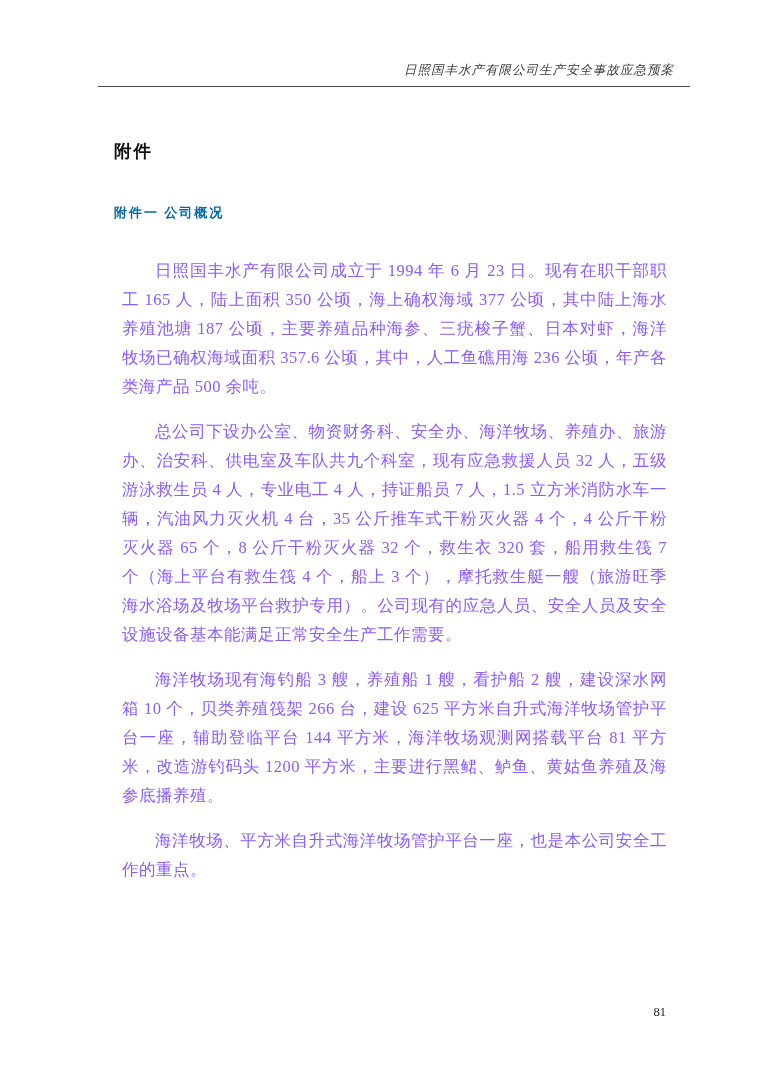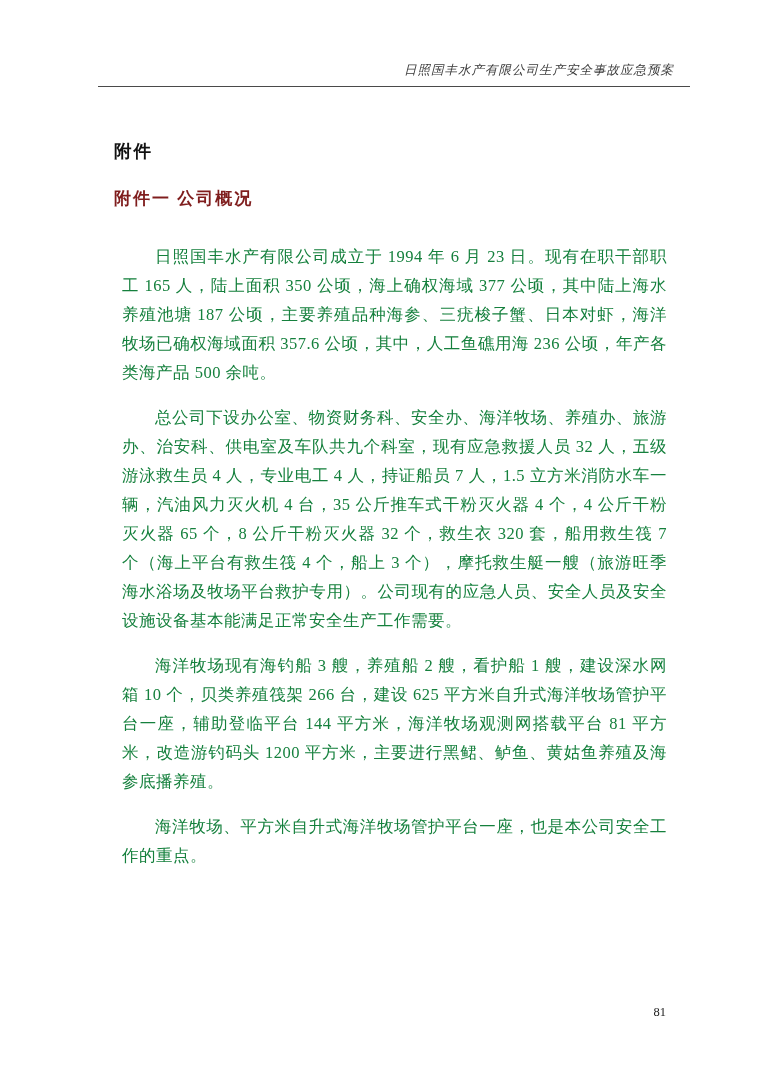--- a/index.html
+++ b/index.html
@@ -38,33 +38,33 @@
   }
   .section-title {
     font-weight: bold;
     font-size: 17.5px;
     line-height: 30px;
     letter-spacing: 2px;
     color: #111;
   }
   .subsection-title {
     font-weight: bold;
-    font-size: 17px;
+    font-size: 13px;
     line-height: 30px;
     letter-spacing: 2px;
-    color: #7f1d1d;
-    margin-top: 2px;
+    color: #0369a1;
+    margin-top: 16px;
     margin-bottom: 4px;
   }
   .body-text p {
     font-size: 16.5px;
     line-height: 29px;
     text-align: justify;
     text-indent: 2em;
-    color: #15803d;
+    color: #8b5cf6;
     letter-spacing: 0.5px;
   }
   .page-footer {
     position: absolute;
     bottom: 60px;
     right: 88px;
     font-size: 12.5px;
     color: #222;
   }
 </style>
@@ -77,21 +77,21 @@
     <span>日照国丰水产有限公司生产安全事故应急预案</span>
   </div>
 
   <div class="content">
     <div class="section-title">附件</div>
     <div class="subsection-title">附件一  公司概况</div>
 
     <div class="body-text">
       <p>日照国丰水产有限公司成立于 1994 年 6 月 23 日。现有在职干部职工 165 人，陆上面积 350 公顷，海上确权海域 377 公顷，其中陆上海水养殖池塘 187 公顷，主要养殖品种海参、三疣梭子蟹、日本对虾，海洋牧场已确权海域面积 357.6 公顷，其中，人工鱼礁用海 236 公顷，年产各类海产品 500 余吨。</p>
       <p>总公司下设办公室、物资财务科、安全办、海洋牧场、养殖办、旅游办、治安科、供电室及车队共九个科室，现有应急救援人员 32 人，五级游泳救生员 4 人，专业电工 4 人，持证船员 7 人，1.5 立方米消防水车一辆，汽油风力灭火机 4 台，35 公斤推车式干粉灭火器 4 个，4 公斤干粉灭火器 65 个，8 公斤干粉灭火器 32 个，救生衣 320 套，船用救生筏 7 个（海上平台有救生筏 4 个，船上 3 个），摩托救生艇一艘（旅游旺季海水浴场及牧场平台救护专用）。公司现有的应急人员、安全人员及安全设施设备基本能满足正常安全生产工作需要。</p>
-      <p>海洋牧场现有海钓船 3 艘，养殖船 2 艘，看护船 1 艘，建设深水网箱 10 个，贝类养殖筏架 266 台，建设 625 平方米自升式海洋牧场管护平台一座，辅助登临平台 144 平方米，海洋牧场观测网搭载平台 81 平方米，改造游钓码头 1200 平方米，主要进行黑鲪、鲈鱼、黄姑鱼养殖及海参底播养殖。</p>
+      <p>海洋牧场现有海钓船 3 艘，养殖船 1 艘，看护船 2 艘，建设深水网箱 10 个，贝类养殖筏架 266 台，建设 625 平方米自升式海洋牧场管护平台一座，辅助登临平台 144 平方米，海洋牧场观测网搭载平台 81 平方米，改造游钓码头 1200 平方米，主要进行黑鲪、鲈鱼、黄姑鱼养殖及海参底播养殖。</p>
       <p>海洋牧场、平方米自升式海洋牧场管护平台一座，也是本公司安全工作的重点。</p>
     </div>
   </div>
 
   <div class="page-footer">
     <span>81</span>
   </div>
 
 </div>
 

